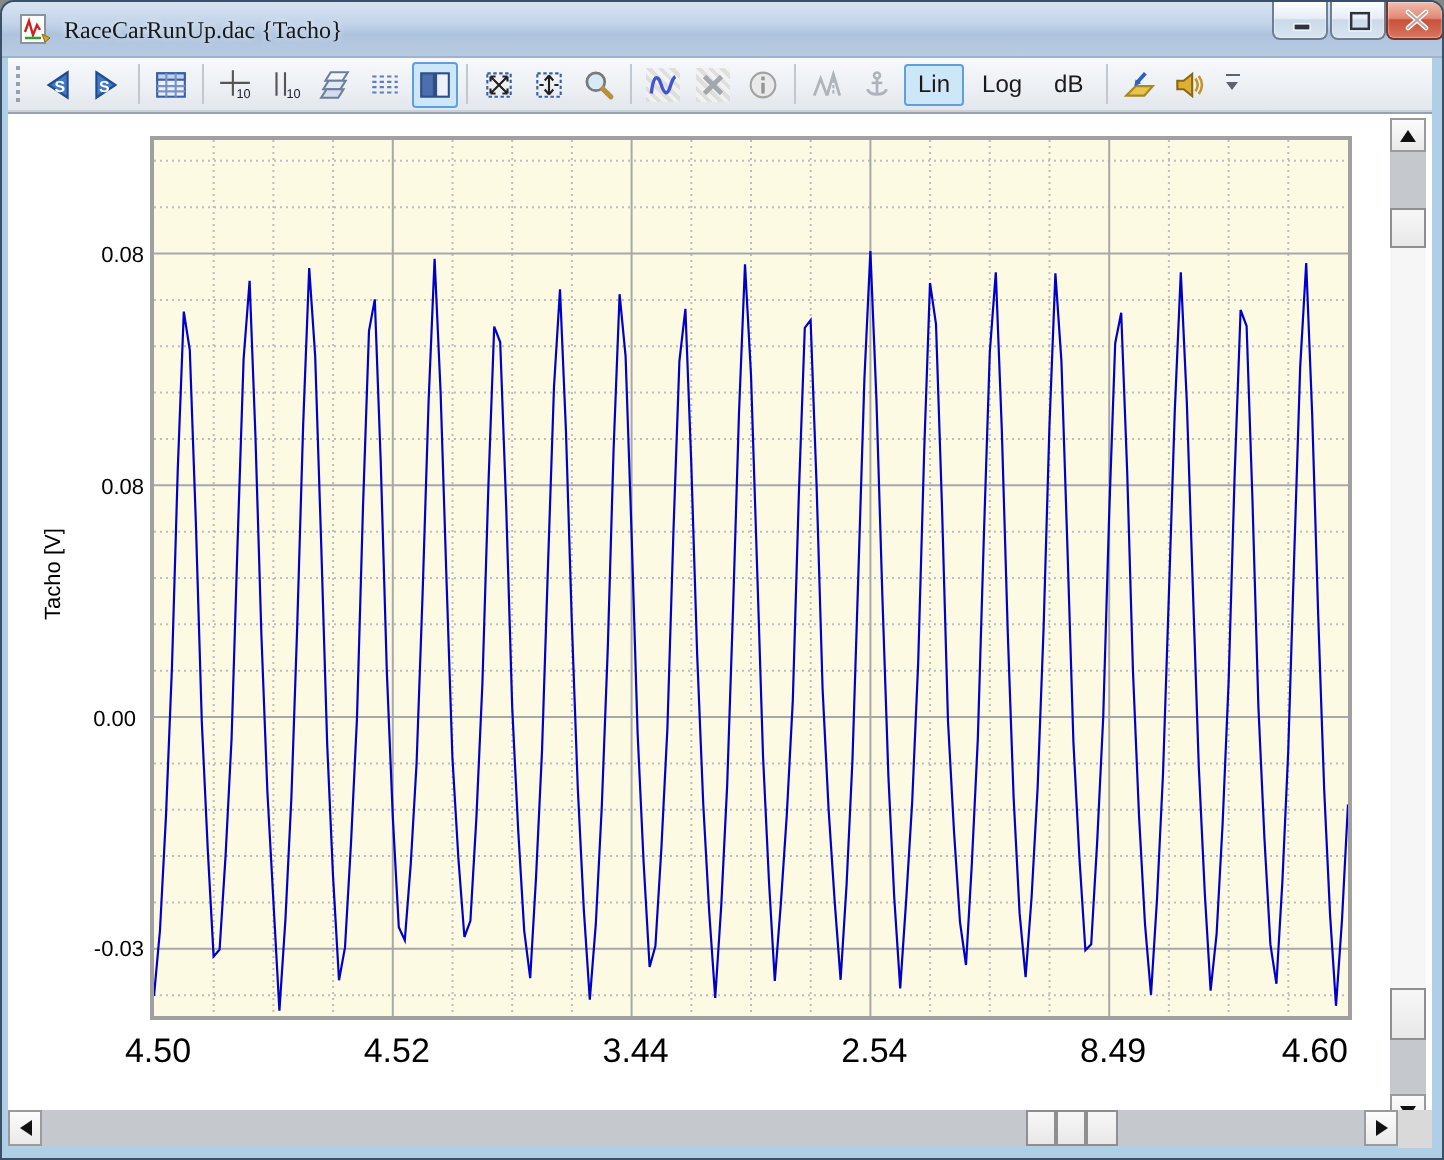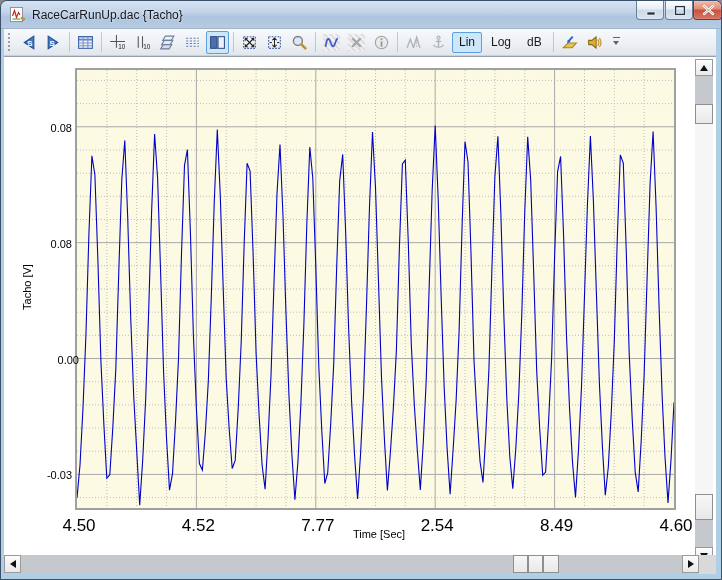--- a/index.html
+++ b/index.html
@@ -17,20 +17,21 @@
     position:absolute;left:0;top:0;width:100%;height:28px;
     background:linear-gradient(#D6E3F2 0%,#C3D4E9 40%,#AEC3DE 60%,#B7CBE2 100%);
     border-radius:6px 6px 0 0;
     border-bottom:1px solid #9FB4CC;
   }
   #title-icon{position:absolute;left:8px;top:6px;width:17px;height:16px;}
   #title-text{
     position:absolute;left:31px;top:0;height:28px;line-height:28px;
     font-size:12px;color:#15181C;text-shadow:0 0 3px rgba(255,255,255,.8);
     white-space:nowrap;
+    font-family:Liberation Serif, serif;
   }
   .winbtn{
     position:absolute;top:0;height:19px;width:28px;
     border:1px solid #6E7F93;border-top:none;
     border-radius:0 0 4px 4px;
     background:linear-gradient(#FDFEFF 0%,#E6EEF7 45%,#CBD9E9 50%,#D8E4F0 100%);
     box-shadow:inset 0 0 1px #fff;
     cursor:default;
   }
   #btn-min{left:635px;} #btn-max{left:664px;}
@@ -349,34 +350,33 @@
           <line x1="358.1999999999989" y1="0" x2="358.1999999999989" y2="438" stroke="#A8A8A8" stroke-width="1"></line>
           <line x1="477.6000000000021" y1="0" x2="477.6000000000021" y2="438" stroke="#A8A8A8" stroke-width="1"></line>
           <line x1="0" y1="56.777777777777764" x2="597" y2="56.777777777777764" stroke="#A8A8A8" stroke-width="1"></line>
           <line x1="0" y1="172.65079365079364" x2="597" y2="172.65079365079364" stroke="#A8A8A8" stroke-width="1"></line>
           <line x1="0" y1="288.5238095238095" x2="597" y2="288.5238095238095" stroke="#A8A8A8" stroke-width="1"></line>
           <line x1="0" y1="404.39682539682536" x2="597" y2="404.39682539682536" stroke="#A8A8A8" stroke-width="1"></line>
           <polyline points="0.0,427.9 3.0,395.0 6.0,337.8 9.0,263.0 11.9,164.2 14.9,85.8 17.9,105.0 20.9,190.4 23.9,290.9 26.9,355.1 29.8,408.2 32.8,404.8 35.8,357.7 38.8,299.1 41.8,200.9 44.8,109.5 47.8,70.4 50.7,147.5 53.7,247.5 56.7,326.1 59.7,380.6 62.7,435.3 65.7,390.0 68.7,328.7 71.6,243.4 74.6,141.8 77.6,64.0 80.6,108.2 83.6,202.2 86.6,302.4 89.5,367.8 92.5,420.1 95.5,403.7 98.5,351.6 101.5,288.9 104.5,183.5 107.5,95.4 110.4,79.7 113.4,162.0 116.4,265.3 119.4,338.4 122.4,393.6 125.4,400.1 128.4,361.7 131.3,311.5 134.3,226.9 137.3,130.6 140.3,59.4 143.3,126.1 146.3,221.4 149.2,308.6 152.2,359.3 155.2,398.5 158.2,390.4 161.2,338.8 164.2,271.9 167.2,173.0 170.1,93.3 173.1,101.0 176.1,183.5 179.1,283.6 182.1,345.2 185.1,395.3 188.1,419.1 191.0,369.0 194.0,305.7 197.0,212.7 200.0,123.4 203.0,74.6 206.0,146.2 208.9,240.8 211.9,324.2 214.9,384.7 217.9,429.8 220.9,392.1 223.9,333.1 226.9,253.8 229.8,154.5 232.8,77.1 235.8,108.2 238.8,197.0 241.8,296.5 244.8,361.0 247.8,413.5 250.7,403.0 253.7,354.0 256.7,294.1 259.7,196.4 262.7,110.6 265.7,84.4 268.6,160.6 271.6,257.8 274.6,331.6 277.6,385.9 280.6,429.0 283.6,383.2 286.6,322.3 289.5,235.2 292.5,136.4 295.5,62.1 298.5,117.5 301.5,212.0 304.5,307.7 307.5,370.9 310.4,420.5 313.4,382.2 316.4,337.4 319.4,280.3 322.4,177.8 325.4,93.9 328.3,90.1 331.3,172.8 334.3,274.6 337.3,334.7 340.3,380.2 343.3,419.9 346.3,372.2 349.2,310.8 352.2,216.5 355.2,119.5 358.2,55.5 361.2,129.3 364.2,228.6 367.2,318.1 370.1,378.4 373.1,424.2 376.1,379.8 379.1,330.8 382.1,261.2 385.1,155.4 388.0,71.5 391.0,92.0 394.0,183.5 397.0,290.6 400.0,345.6 403.0,391.1 406.0,412.5 408.9,362.2 411.9,299.8 414.9,199.2 417.9,106.1 420.9,66.2 423.9,144.8 426.9,246.8 429.8,328.6 432.8,386.7 435.8,418.6 438.8,378.5 441.8,324.1 444.8,244.0 447.7,143.6 450.7,66.7 453.7,110.4 456.7,203.3 459.7,300.9 462.7,358.8 465.7,405.1 468.6,402.1 471.6,350.7 474.6,288.9 477.6,186.8 480.6,101.6 483.6,86.4 486.6,166.1 489.5,266.0 492.5,337.7 495.5,392.1 498.5,427.4 501.5,379.6 504.5,317.1 507.4,228.7 510.4,135.2 513.4,66.1 516.4,130.8 519.4,223.3 522.4,313.5 525.4,376.6 528.3,425.3 531.3,397.0 534.3,342.1 537.3,271.2 540.3,168.1 543.3,85.0 546.3,93.0 549.2,179.0 552.2,283.4 555.2,348.9 558.2,402.2 561.2,421.9 564.2,370.7 567.1,306.0 570.1,208.1 573.1,113.3 576.1,61.5 579.1,137.5 582.1,237.8 585.1,325.0 588.0,386.8 591.0,432.9 594.0,389.9 597.0,332.2" fill="none" stroke="#0000C8" stroke-width="1.1"></polyline>
         </svg>
     </div>
     <div id="ylabel">Tacho [V]</div>
-    <div id="xlabel">Time [Sec]</div>
     <div id="yticks">
         <div class="ytick" style="left: 28px; top: 64.7778px;">0.08</div>
         <div class="ytick" style="left: 28px; top: 180.651px;">0.08</div>
-        <div class="ytick" style="left: 35px; top: 296.524px;">0.00</div>
+        <div class="ytick" style="left: 24px; top: 296.524px;">0.00</div>
         <div class="ytick" style="left: 28px; top: 412.397px;">-0.03</div>
       </div>
     <div id="xticks">
         <div class="xtick" style="left: 53px; top: 459px;">4.50</div>
         <div class="xtick" style="left: 172.4px; top: 459px;">4.52</div>
-        <div class="xtick" style="left: 291.8px; top: 459px;">7.77</div>
+        <div class="xtick" style="left: 291.8px; top: 459px;">3.44</div>
         <div class="xtick" style="left: 411.2px; top: 459px;">2.54</div>
         <div class="xtick" style="left: 530.6px; top: 459px;">8.49</div>
-        <div class="xtick" style="left: 650px; top: 459px;">4.60</div>
+        <div class="xtick" style="left: 626px; top: 459px; text-align: right;">4.60</div>
       </div>
 
     <div>
       <div class="sb-btn" style="left:691px;top:2px;width:18px;height:17px;">
           <div class="tri up"></div>
         </div>
       <div class="sb-dark" style="left:691px;top:19px;width:18px;height:28px;"></div>
       <div class="sb-handle" style="left:691px;top:47px;width:18px;height:20px;"></div>
       <div class="sb-light" style="left:691px;top:67px;width:18px;height:370px;"></div>
       <div class="sb-handle" style="left:691px;top:437px;width:18px;height:26px;"></div>

